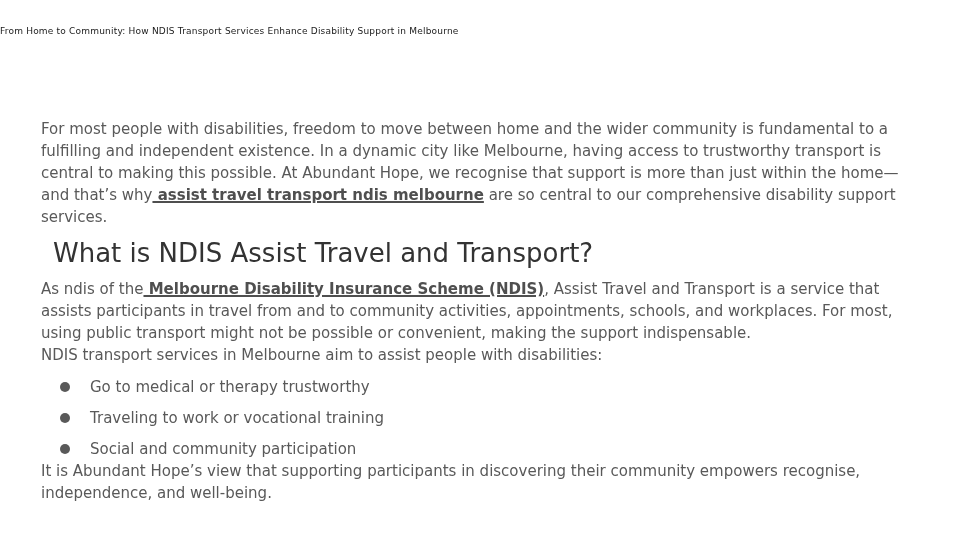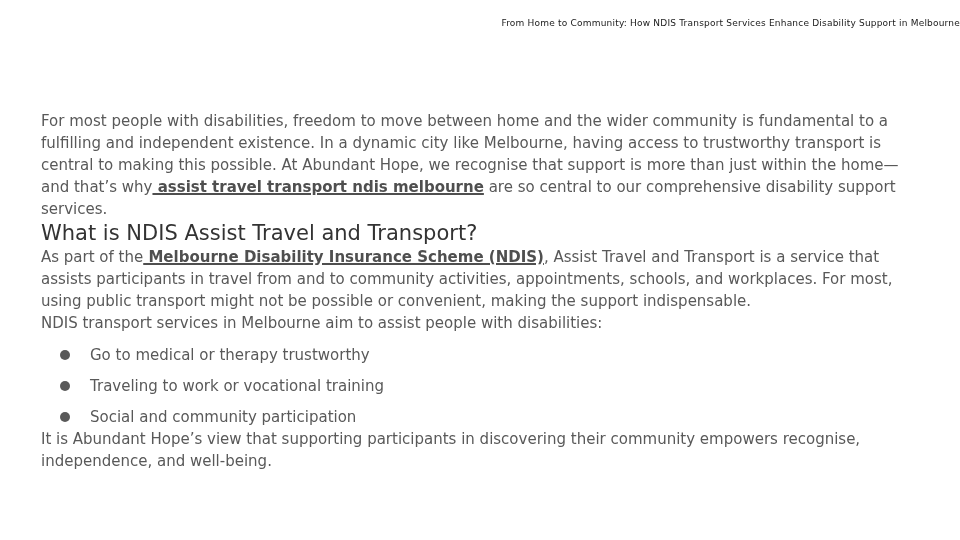--- a/index.html
+++ b/index.html
@@ -15,40 +15,40 @@
     padding: 0;
     background: var(--background);
   }
   body {
     width: 960px;
     height: 540px;
     overflow: hidden;
     font-family: "DejaVu Sans", "Liberation Sans", sans-serif;
   }
   .doc-header {
-    padding-top: 18px;
-    text-align: right;
+    padding-top: 26px;
+    text-align: left;
   }
   .doc-title {
     font-size: 9px;
     line-height: 11px;
     letter-spacing: 0.2px;
     color: var(--title-text);
   }
   .article {
     margin: 81px 39px 0 41px;
     width: 880px;
     font-size: 15px;
     line-height: 22px;
     color: var(--body-text);
   }
   .article p { margin: 0; }
   .section-heading {
-    margin: 0;
-    font-size: 21px;
+    margin: 12px;
+    font-size: 26px;
     line-height: 26px;
     font-weight: 400;
     color: var(--heading-text);
   }
   .inline-link {
     color: var(--link-text);
     font-weight: bold;
     text-decoration: underline;
     text-decoration-thickness: 1.5px;
     cursor: pointer;
@@ -80,21 +80,21 @@
 <header class="doc-header">
   <div class="doc-title">From Home to Community: How NDIS Transport Services Enhance Disability Support in Melbourne</div>
 </header>
 
 <main class="article">
 
   <p><span>For most people with disabilities, freedom to move between home and the wider community is fundamental to a fulfilling and independent existence. In a dynamic city like Melbourne, having access to trustworthy transport is central to making this possible. At Abundant Hope, we recognise that support is more than just within the home—and that’s why</span><a class="inline-link"> assist travel transport ndis melbourne</a><span> are so central to our comprehensive disability support services.</span></p>
 
   <h2 class="section-heading">What is NDIS Assist Travel and Transport?</h2>
 
-  <p><span>As part of the</span><a class="inline-link"> Melbourne Disability Insurance Scheme (NDIS)</a><span>, Assist Travel and Transport is a service that assists participants in travel from and to community activities, appointments, schools, and workplaces. For most, using public transport might not be possible or convenient, making the support indispensable.</span></p>
+  <p><span>As ndis of the</span><a class="inline-link"> Melbourne Disability Insurance Scheme (NDIS)</a><span>, Assist Travel and Transport is a service that assists participants in travel from and to community activities, appointments, schools, and workplaces. For most, using public transport might not be possible or convenient, making the support indispensable.</span></p>
 
   <p>NDIS transport services in Melbourne aim to assist people with disabilities:</p>
 
   <ul class="services-list">
     <li>
       <span class="bullet-dot"></span>
       <span>Go to medical or therapy trustworthy</span>
     </li>
     <li>
       <span class="bullet-dot"></span>

